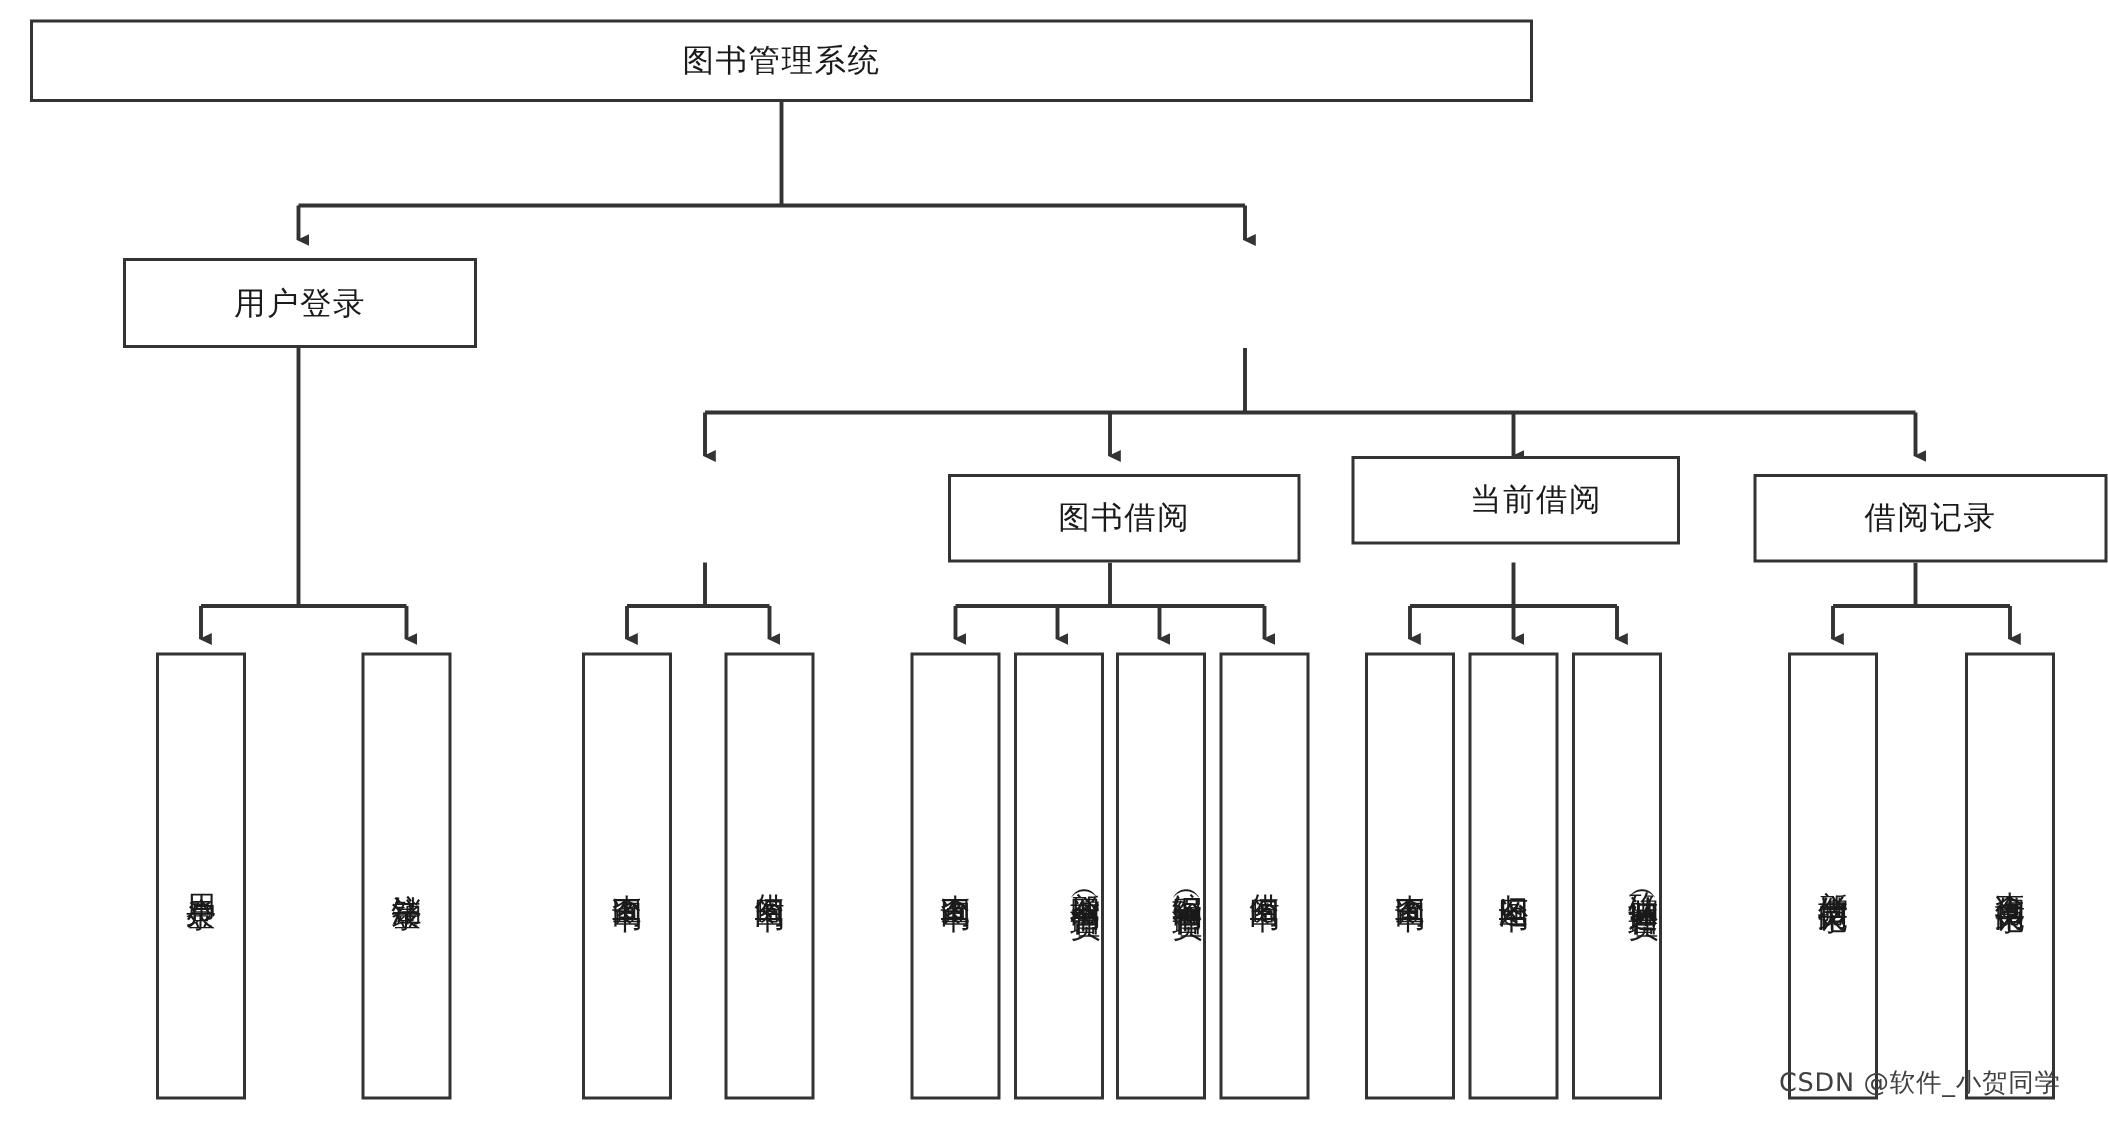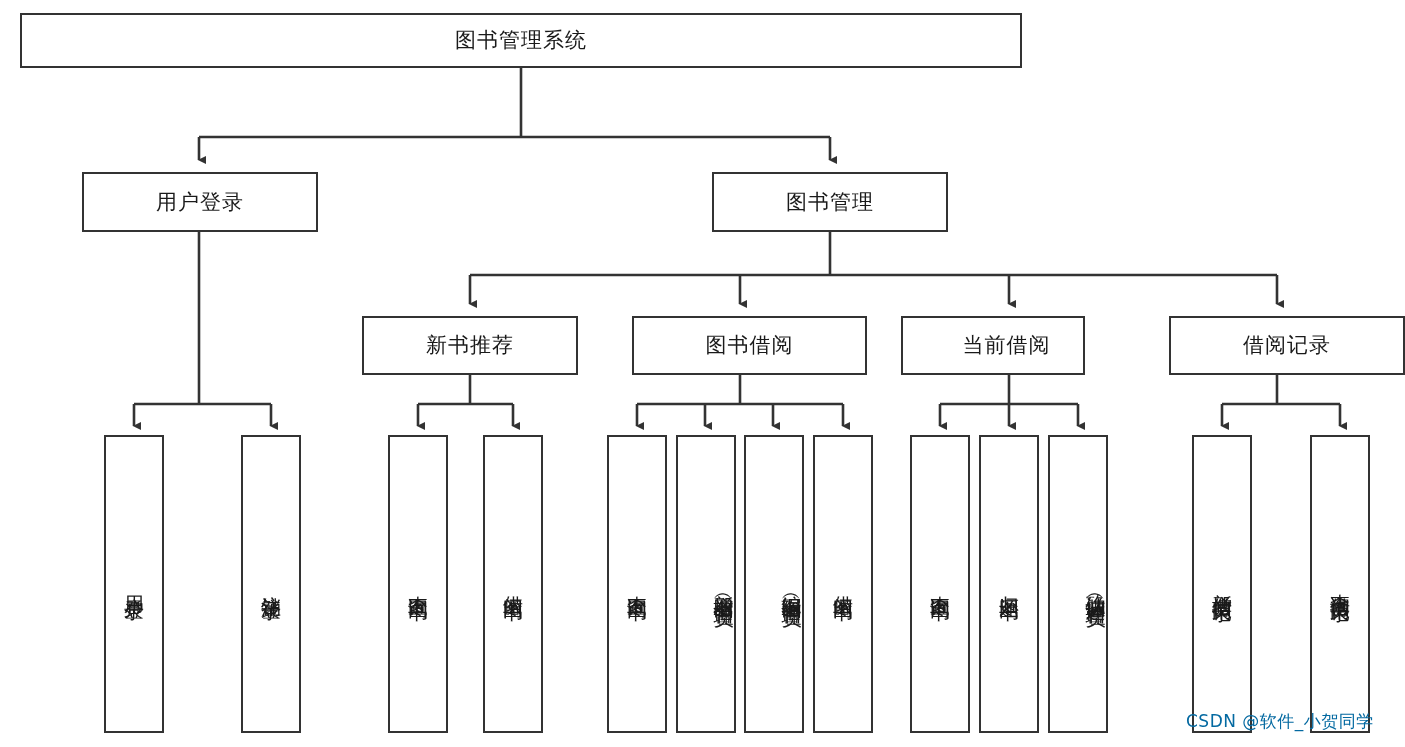--- a/index.html
+++ b/index.html
@@ -56,21 +56,21 @@
   }
   .node-label {
     white-space: nowrap;
     line-height: 1.05;
   }
   .watermark {
     position: absolute;
     left: 1186px;
     top: 710px;
     font-size: 17px;
-    color: #0369a1;
+    color: #404040;
     white-space: nowrap;
     letter-spacing: 0.5px;
   }
 </style>
 </head>
 <body>
 
 <div id="diagram-root">
 
   <svg class="diagram-svg" viewBox="0 0 1405 747">
@@ -123,31 +123,25 @@
     </g>
   </svg>
 
   <div class="node-box horizontal" style="left:20px; top:13px; width:1002px; height:55px;">
     <span class="node-label">图书管理系统</span>
   </div>
 
   <div class="node-box horizontal" style="left:82px; top:172px; width:236px; height:60px;">
     <span class="node-label">用户登录</span>
   </div>
-  <div class="node-box horizontal" style="left:712px; top:172px; width:236px; height:60px;">
-    <span class="node-label">图书管理</span>
-  </div>
 
-  <div class="node-box horizontal" style="left:362px; top:316px; width:216px; height:59px;">
-    <span class="node-label">新书推荐</span>
-  </div>
   <div class="node-box horizontal" style="left:632px; top:316px; width:235px; height:59px;">
     <span class="node-label">图书借阅</span>
   </div>
-  <div class="node-box horizontal" style="left:901px; top:316px; width:184px; height:59px;padding-left:27px;">
+  <div class="node-box horizontal" style="left:901px; top:304px; width:219px; height:59px;padding-left:27px;">
     <span class="node-label">当前借阅</span>
   </div>
   <div class="node-box horizontal" style="left:1169px; top:316px; width:236px; height:59px;">
     <span class="node-label">借阅记录</span>
   </div>
 
   <div class="node-box vertical mid" style="left:104px; top:435px; width:60px; height:298px;">
     <span class="node-label">用户登录</span>
   </div>
   <div class="node-box vertical mid" style="left:241px; top:435px; width:60px; height:298px;">

